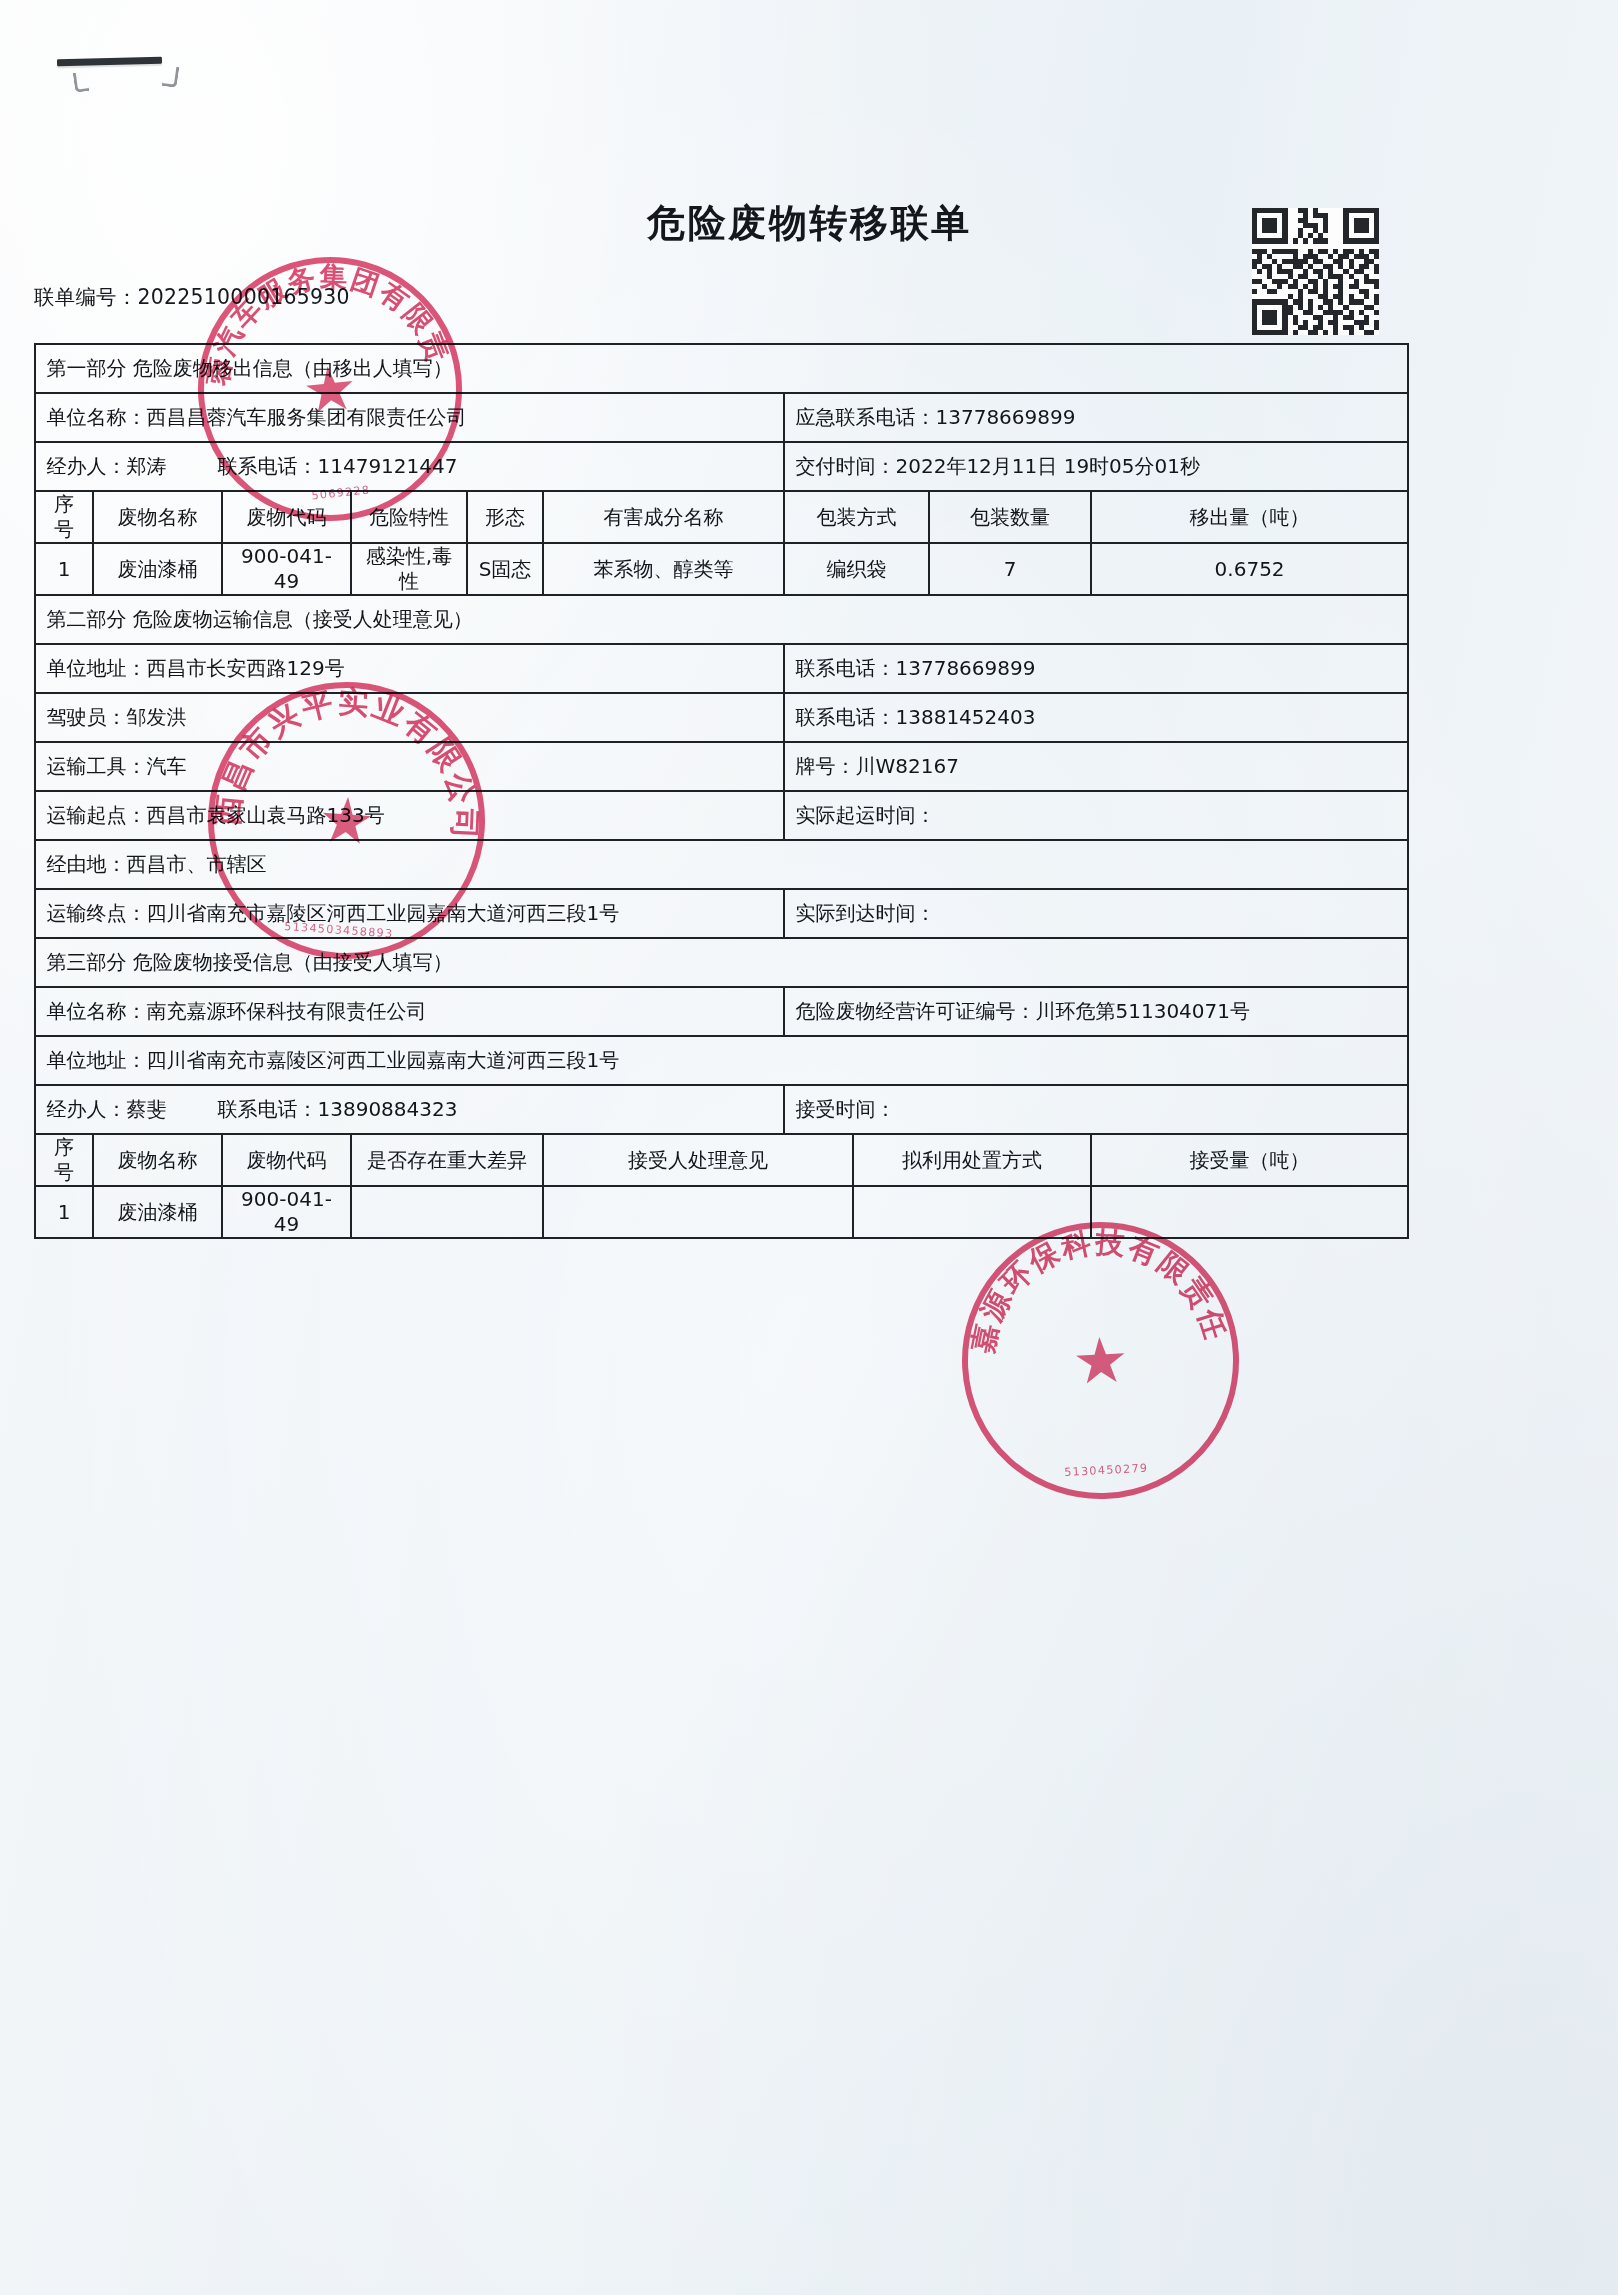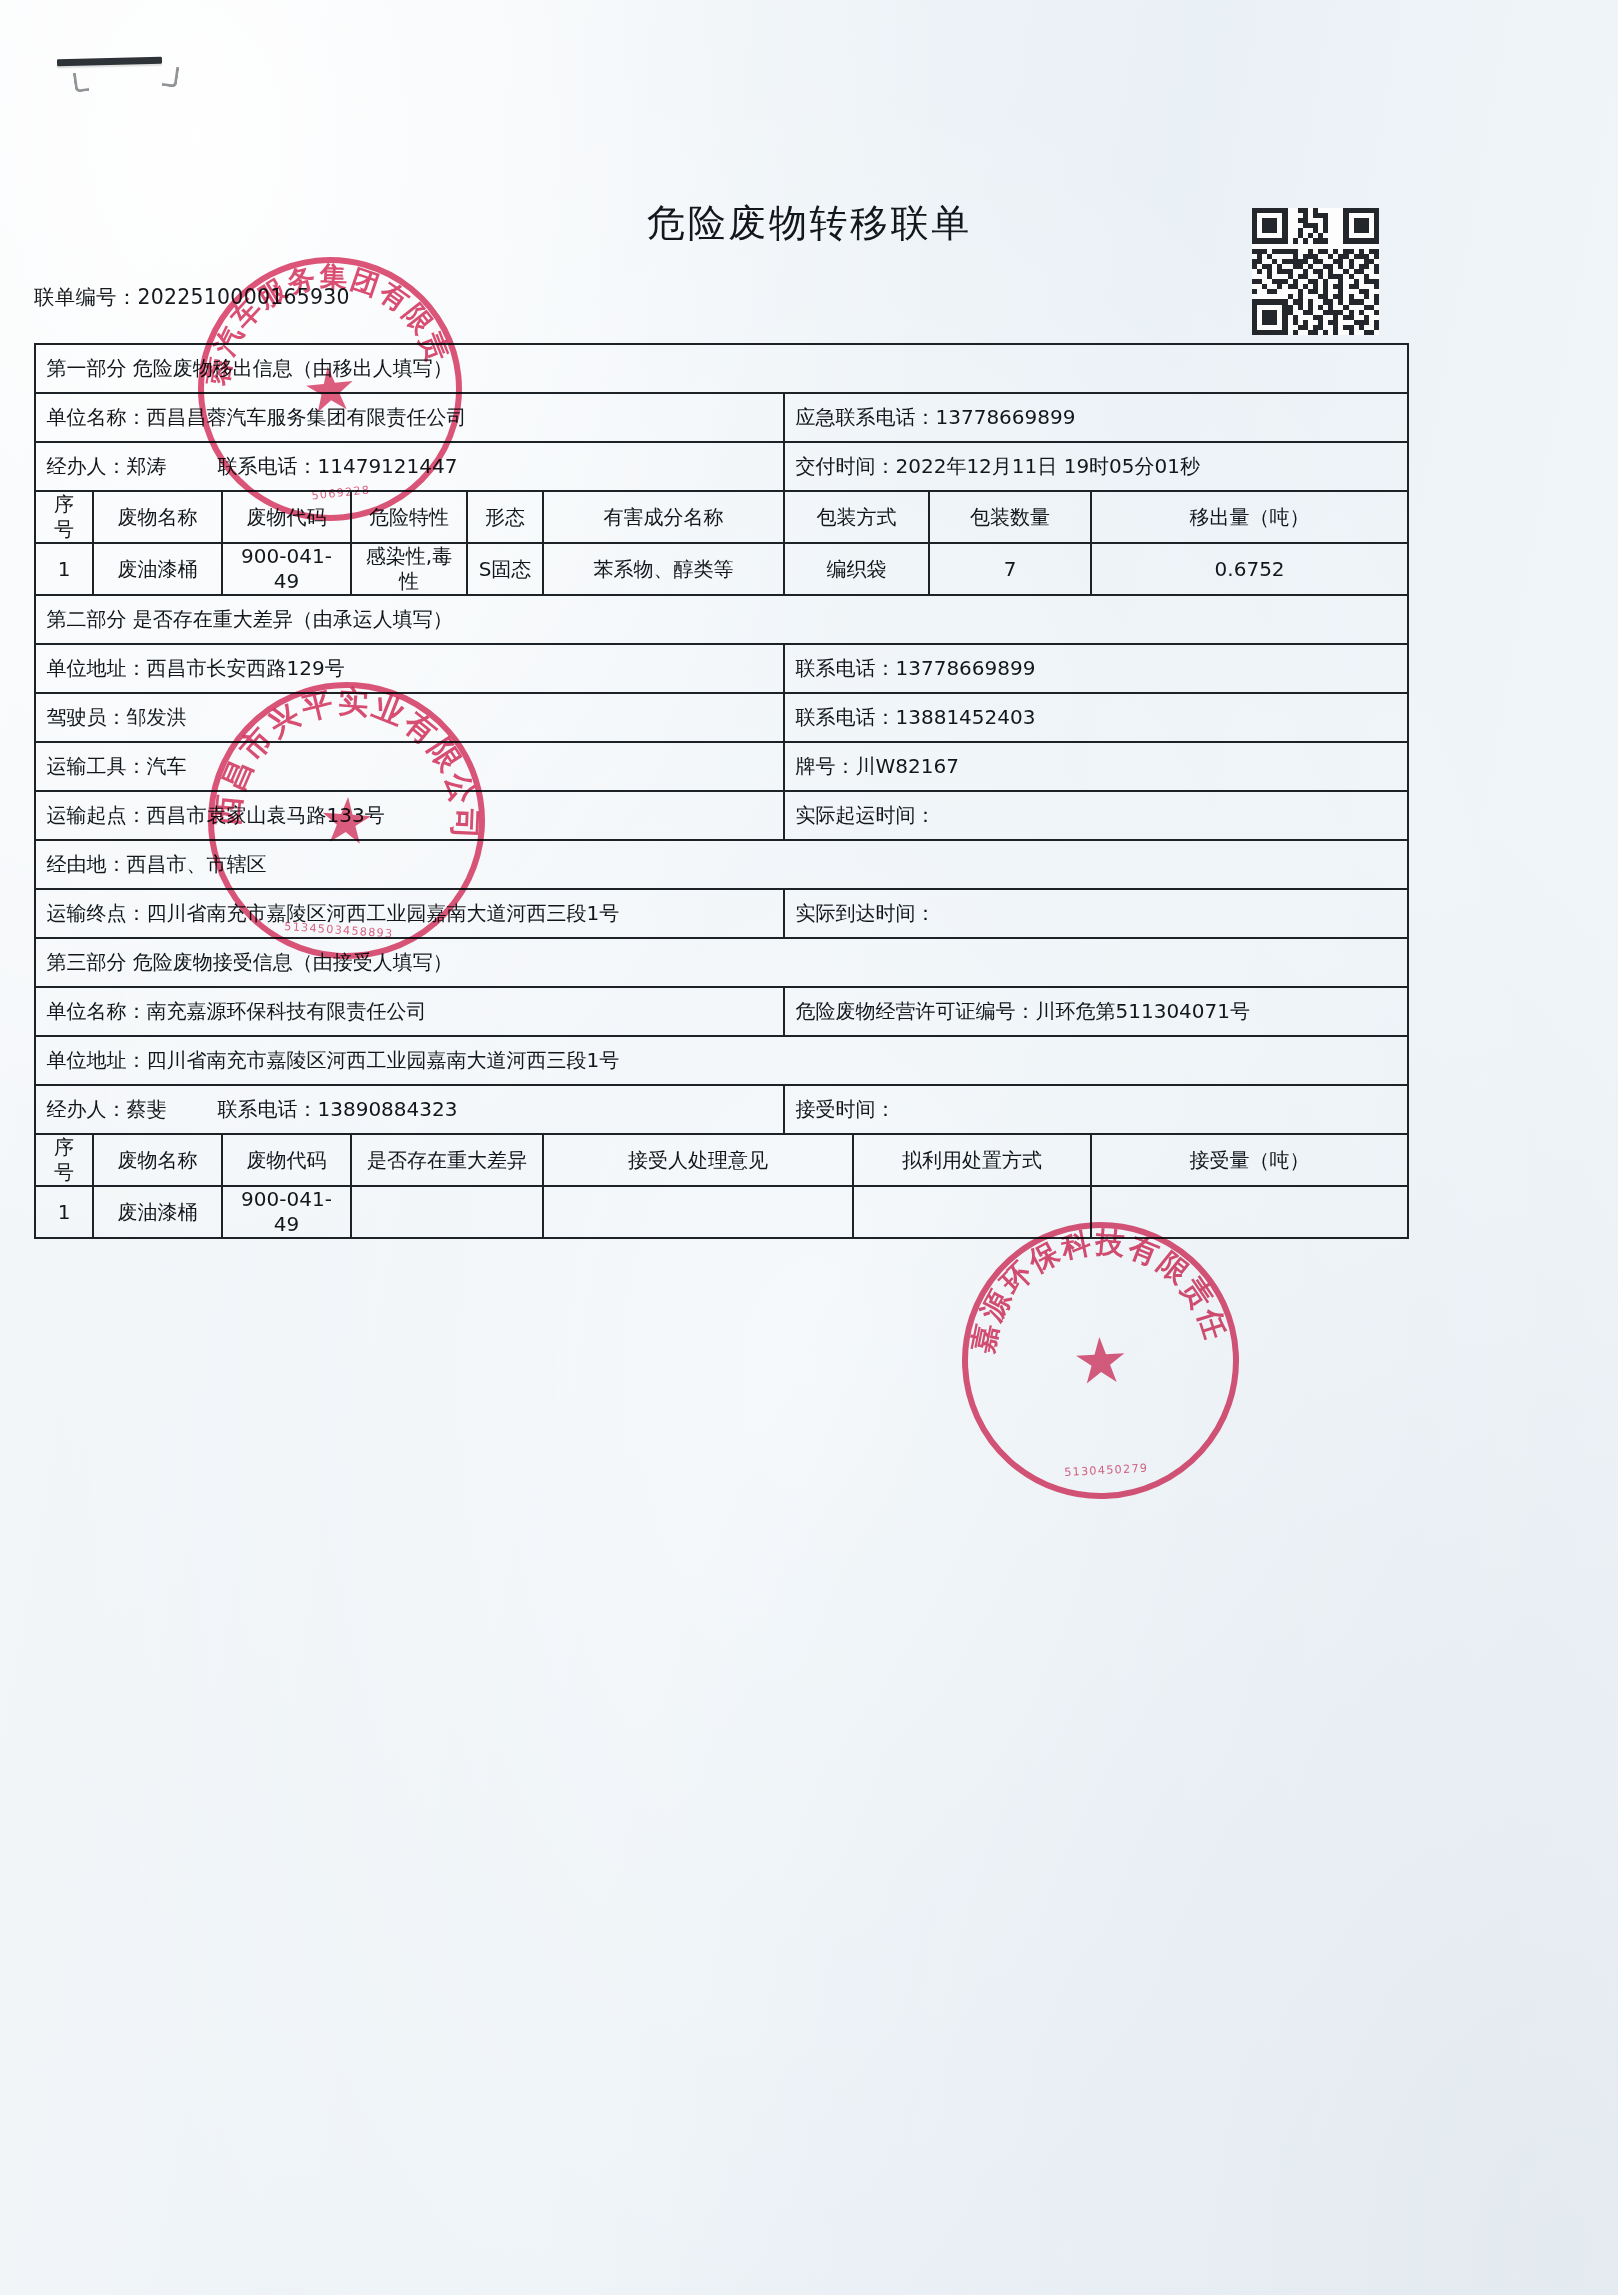--- a/index.html
+++ b/index.html
@@ -36,21 +36,21 @@
     border-radius:0 0 0 5.3px;transform:rotate(-8deg);opacity:.55;
   }
   .staple-c{
     position:absolute;left:163px;top:66px;width:12px;height:18.4px;
     border-right:3.3px solid #3a4046;border-bottom:3.3px solid #3a4046;
     border-radius:0 0 5.3px 0;transform:rotate(8deg);opacity:.55;
   }
 
   .title{
     position:absolute;left:0;right:0;top:198px;text-align:center;
-    font-size:38px;font-weight:normal;letter-spacing:2.6px;color:#14181c;
+    font-size:38px;font-weight:bold;letter-spacing:2.6px;color:#14181c;
     font-family:"DejaVu Sans","Liberation Sans",sans-serif;
   }
   .serial{
     position:absolute;left:34px;top:283px;
     font-size:20.4px;color:#15191d;letter-spacing:0.3px;
   }
 
   
   .qr{
     position:absolute;left:1252px;top:208px;width:127px;height:127px;
@@ -333,21 +333,21 @@
     <td class="ctr tall">900-041-49</td>
     <td class="ctr tall">感染性,毒性</td>
     <td class="ctr tall">S固态</td>
     <td class="ctr tall" colspan="2">苯系物、醇类等</td>
     <td class="ctr tall" colspan="2">编织袋</td>
     <td class="ctr tall" colspan="2">7</td>
     <td class="ctr tall" colspan="3">0.6752</td>
   </tr>
 
   <tr>
-    <td class="sec" colspan="14">第二部分  是否存在重大差异（由承运人填写）</td>
+    <td class="sec" colspan="14">第二部分  危险废物运输信息（接受人处理意见）</td>
   </tr>
   <tr>
     <td colspan="7"><span class="lbl">单位地址：</span><span>西昌市长安西路129号</span></td>
     <td colspan="7"><span class="lbl">联系电话：</span><span>13778669899</span></td>
   </tr>
   <tr>
     <td colspan="7"><span class="lbl">驾驶员：</span><span>邹发洪</span></td>
     <td colspan="7"><span class="lbl">联系电话：</span><span>13881452403</span></td>
   </tr>
   <tr>

